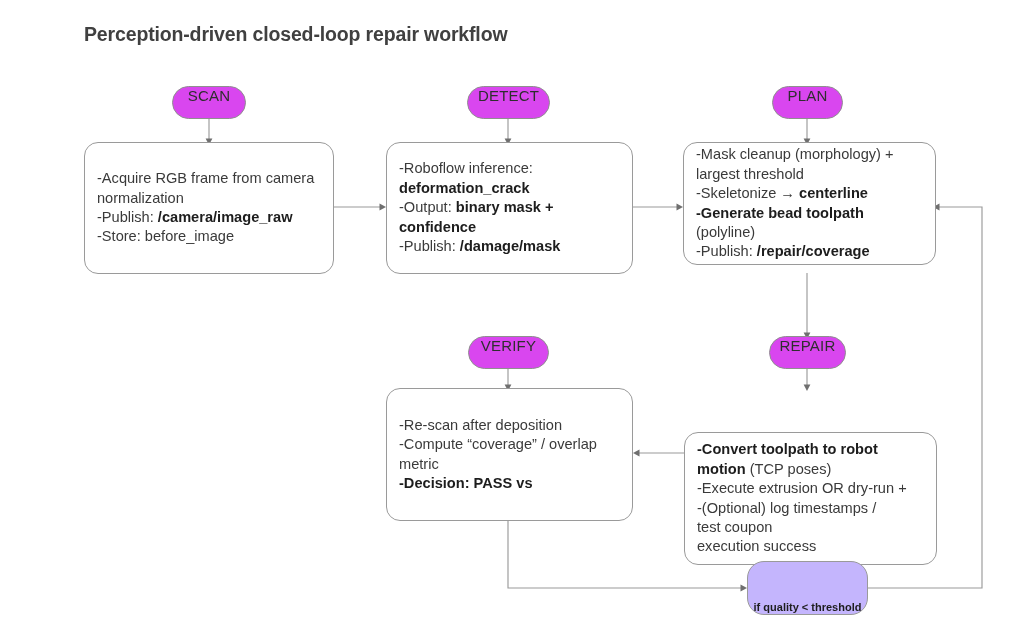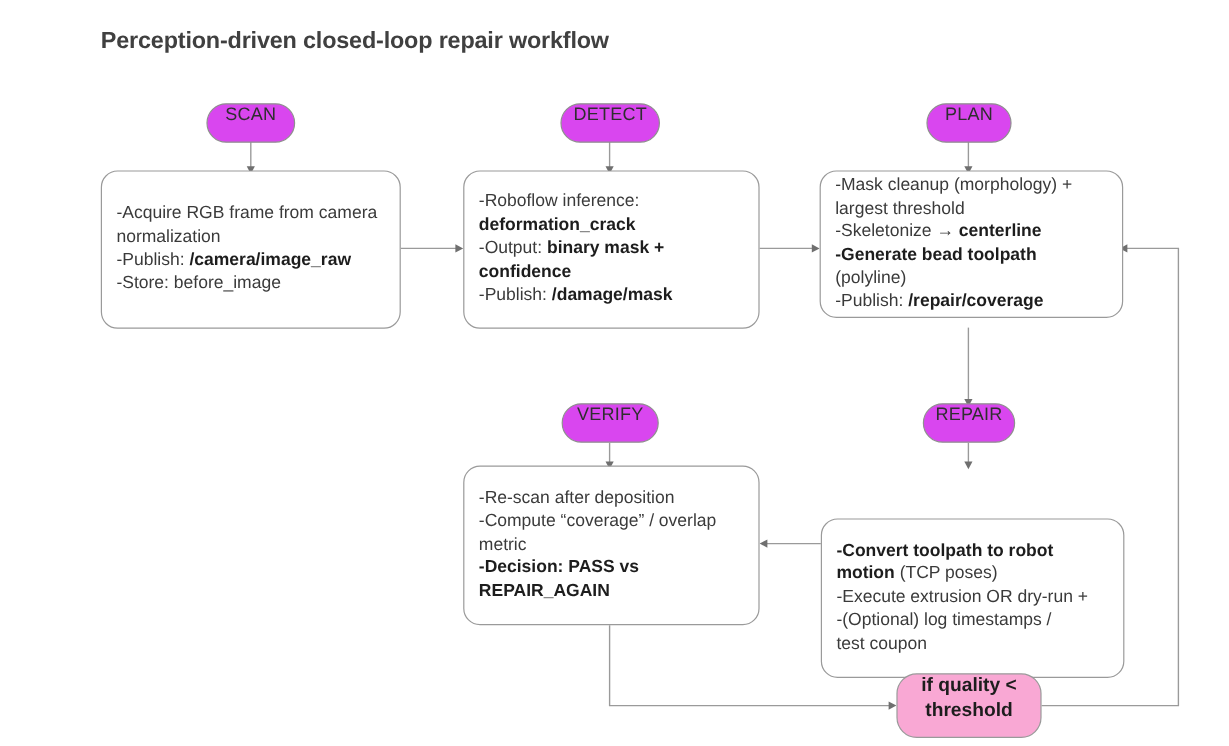--- a/index.html
+++ b/index.html
@@ -59,27 +59,27 @@
     color: #3a3a3a;
   }
   .card .body .ln { display: block; }
   .card .body b { font-weight: bold; color: #1d1d1d; }
 
   
   .loop-node {
     position: absolute;
     border: 1.15px solid #9a9a9a;
     border-radius: 17px;
-    background: #f9a8d4;
+    background: #c4b5fd;
     z-index: 3;
     display: flex;
-    align-items: flex-start;
+    align-items: flex-end;
     justify-content: center;
     text-align: center;
-    font-size: 16px;
+    font-size: 11px;
     font-weight: bold;
     line-height: 1.3;
     color: #1d1d1d;
   }
 </style>
 </head>
 <body>
 
 <div id="canvas">
 
@@ -170,31 +170,31 @@
         <span class="ln"><span>-Publish: </span><b>/repair/coverage</b></span>
       </div>
   </div>
 
   <div class="card" style="left:386px; top:388px; width:247px; height:133px;">
     <div class="body">
         <span class="ln"><span>-Re-scan after deposition</span></span>
         <span class="ln"><span>-Compute “coverage” / overlap</span></span>
         <span class="ln"><span>metric</span></span>
         <span class="ln"><b>-Decision: PASS vs</b></span>
-        <span class="ln"><b>REPAIR_AGAIN</b></span>
       </div>
   </div>
 
   <div class="card" style="left:684px; top:388px; width:253px; height:133px;margin-top:44px;">
     <div class="body">
         <span class="ln"><b>-Convert toolpath to robot</b></span>
         <span class="ln"><b>motion</b><span> (TCP poses)</span></span>
         <span class="ln"><span>-Execute extrusion OR dry-run +</span></span>
         <span class="ln"><span>-(Optional) log timestamps /</span></span>
         <span class="ln"><span>test coupon</span></span>
+        <span class="ln"><span>execution success</span></span>
       </div>
   </div>
 
   <div class="loop-node" style="left:747px; top:561px; width:121px; height:54px;">
     <div>
       <span class="ln">if quality &lt;</span>
       <span class="ln">threshold</span>
     </div>
   </div>
 

